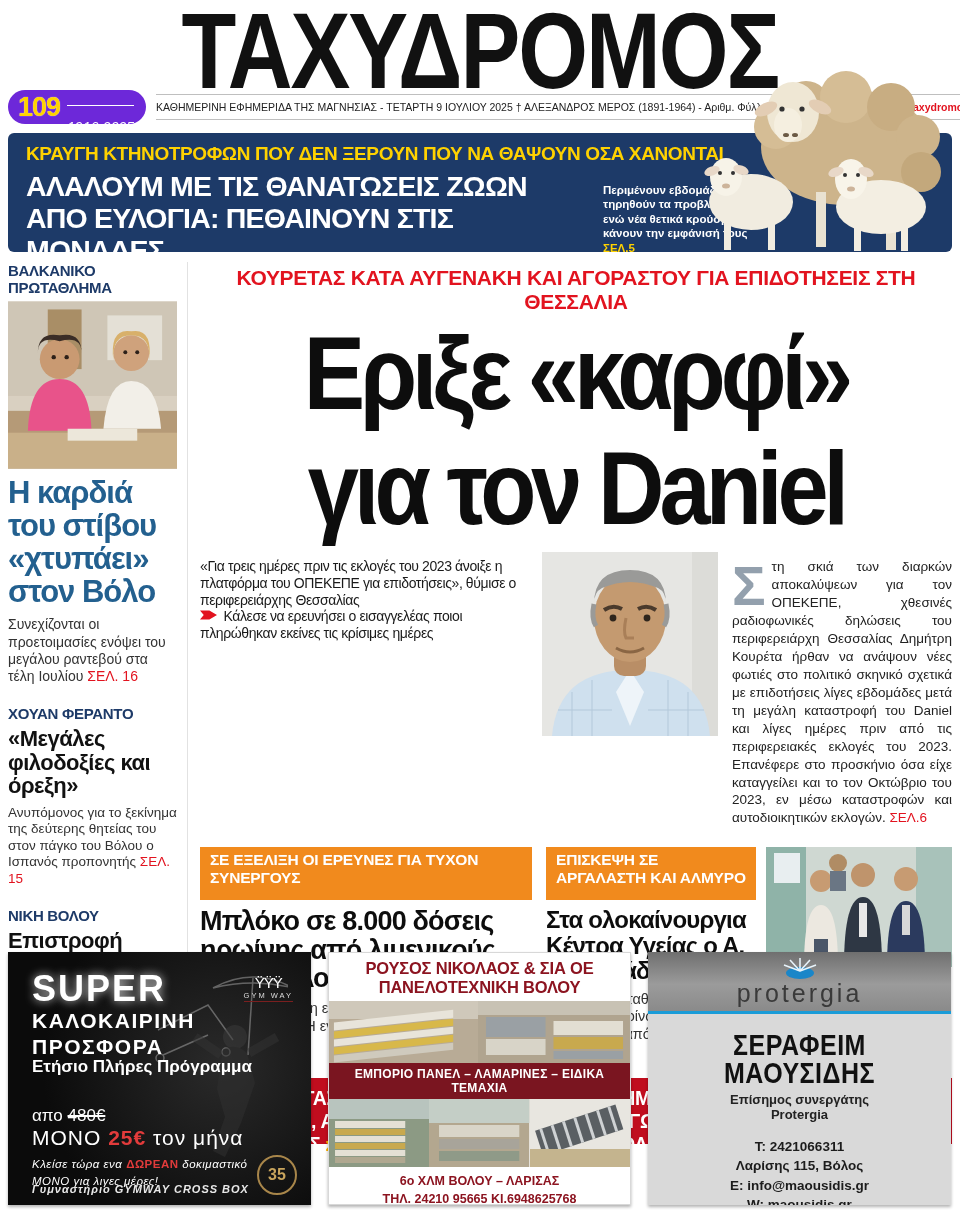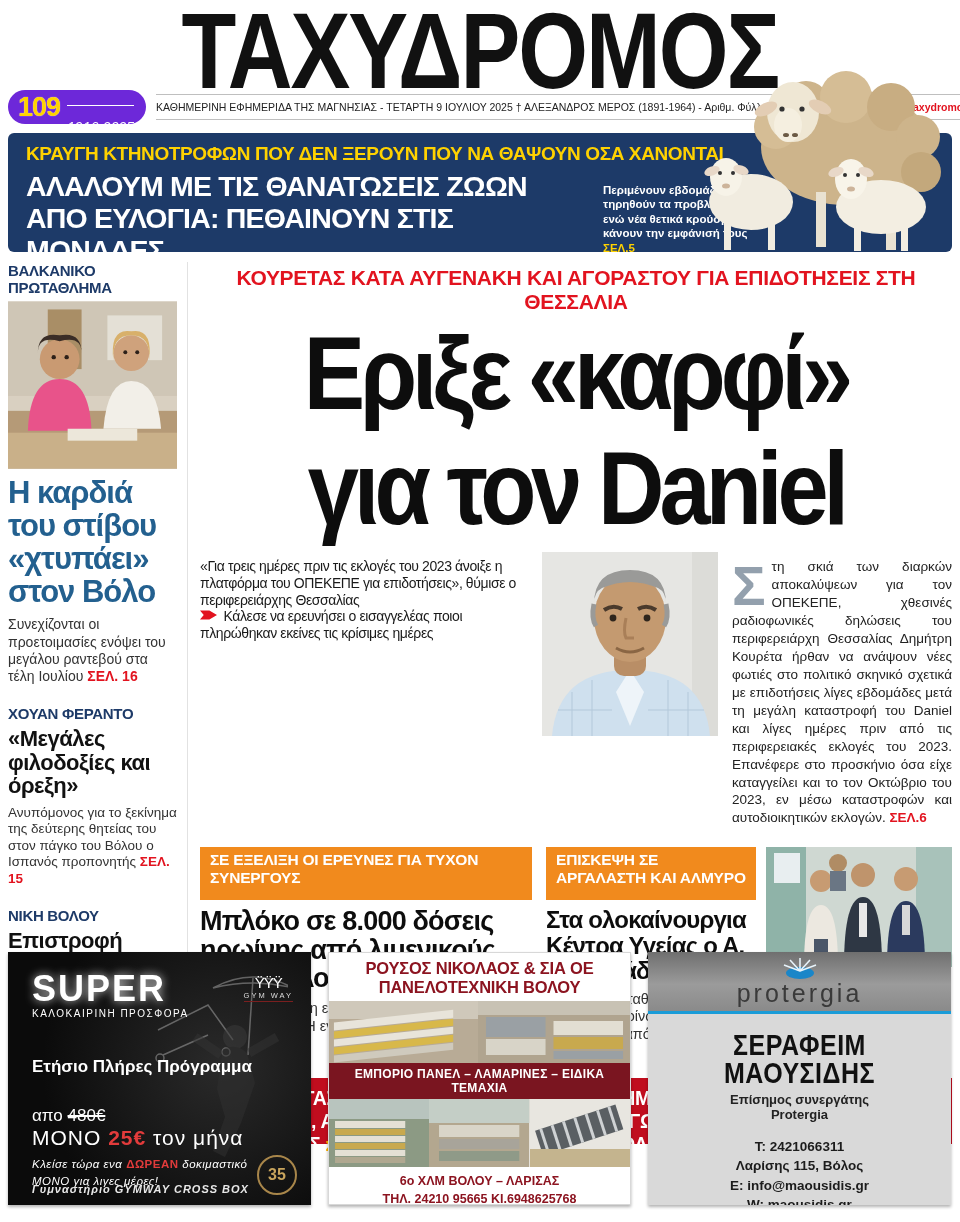--- a/index.html
+++ b/index.html
@@ -28,21 +28,21 @@
   .top-banner .note { position:absolute; left:595px; top:50px; width:170px; color:#fff; font-weight:700; font-size:11.5px; line-height:1.25; }
   .top-banner .note .pg { color:#ffd200; font-weight:800; }
   .sheep-wrap { position:absolute; right:6px; bottom:0; width:250px; height:152px; overflow:visible; }
 
   
   .content { position:absolute; left:8px; right:8px; top:262px; display:flex; }
   .sidebar { width:180px; flex:0 0 180px; padding-right:10px; border-right:1px solid #e2e2e2; }
   .maincol { flex:1; padding-left:12px; position:relative; }
 
   .kicker-navy { color:#1d3a68; font-weight:800; font-size:15px; letter-spacing:-0.3px; }
-  .pg-red { color:#e2131f; font-weight:700; }
+  .pg-red { color:#e2131f; font-weight:400; }
 
   .sb-photo { width:100%; height:168px; display:block; margin-top:5px; }
   .sb-head-blue { color:#23608f; font-weight:800; font-size:31px; line-height:1.06; letter-spacing:-1px; margin-top:8px; }
   .sb-text { margin-top:8px; font-size:14px; line-height:1.22; color:#333; }
   .sb-item2 { margin-top:20px; }
   .sb-head-black { color:#111; font-weight:800; font-size:22px; line-height:1.08; letter-spacing:-0.5px; margin-top:5px; }
   .sb-text2 { margin-top:7px; font-size:13.5px; line-height:1.22; color:#333; }
 
   .lead-kicker { text-align:center; color:#e2131f; font-weight:700; font-size:21px; letter-spacing:-0.3px; margin-top:4px; }
   .lead-head { text-align:center; color:#0d0d0d; font-weight:800; font-size:92px; line-height:1.12; letter-spacing:-5px; transform:scaleY(1.12); transform-origin:center top; margin-top:2px; white-space:nowrap; }
@@ -72,21 +72,21 @@
   .alert-fire { width:336px; flex:0 0 336px; }
   .alert-school { flex:1; }
   .woman-photo { width:46px; flex:0 0 46px; height:66px; margin:0 1px; }
 
   
   .ads-row { position:absolute; left:8px; right:8px; top:952px; height:253px; display:flex; gap:17px; }
   .ad { width:303px; flex:0 0 303px; height:253px; position:relative; overflow:hidden; box-shadow:0 2px 3px rgba(0,0,0,.3); }
 
   .ad-gym { background:radial-gradient(circle at 70% 45%, #2a2a2a, #0b0b0b 70%); color:#fff; }
   .ad-gym .super { position:absolute; left:24px; top:16px; font-size:36px; font-weight:800; letter-spacing:2px; text-shadow:0 0 10px rgba(255,255,255,.8); }
-  .ad-gym .kal { position:absolute; left:24px; top:56px; font-size:10px; font-weight:400; letter-spacing:1.5px; line-height:1.25; }
+  .ad-gym .kal { position:absolute; left:24px; top:56px; font-size:21px; font-weight:700; letter-spacing:1.5px; line-height:1.25; }
   .ad-gym .logo { position:absolute; right:18px; top:14px; text-align:center; }
   .ad-gym .logo .glyph { font-size:15px; letter-spacing:-1px;margin-top:8px; }
   .ad-gym .logo .txt { font-size:7.5px; letter-spacing:2px; color:#ddd; border-bottom:1px solid #7a1f1f; padding-bottom:1px; }
   .ad-gym .prog { position:absolute; left:24px; top:105px; font-size:17px; font-weight:800; line-height:1.15; }
   .ad-gym .price1 { position:absolute; left:24px; top:154px; font-size:17px; }
   .ad-gym .price1 .old { text-decoration:line-through; text-decoration-thickness:2px; }
   .ad-gym .price2 { position:absolute; left:24px; top:174px; font-size:21px; letter-spacing:1px; }
   .ad-gym .price2 .red { color:#e23b3b; font-weight:800; }
   .ad-gym .cta { position:absolute; left:24px; top:204px; font-size:11.5px; font-style:italic; line-height:1.5; letter-spacing:0.5px; }
   .ad-gym .cta .red { color:#e23b3b; font-weight:700; font-style:normal; }

